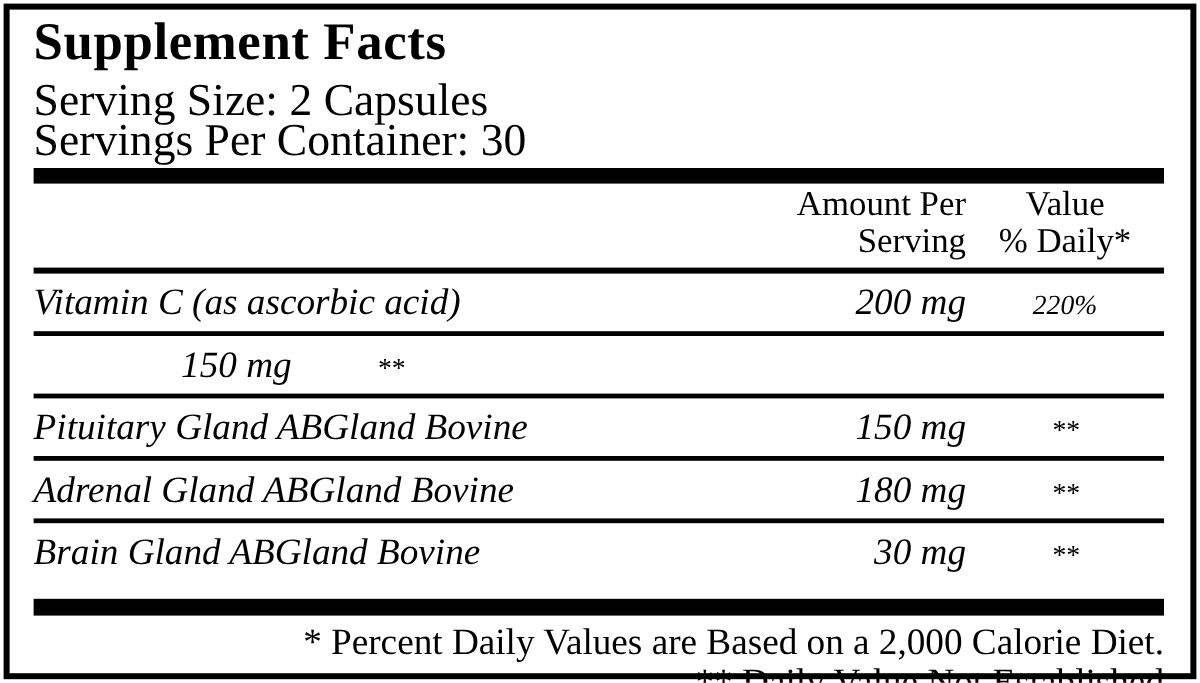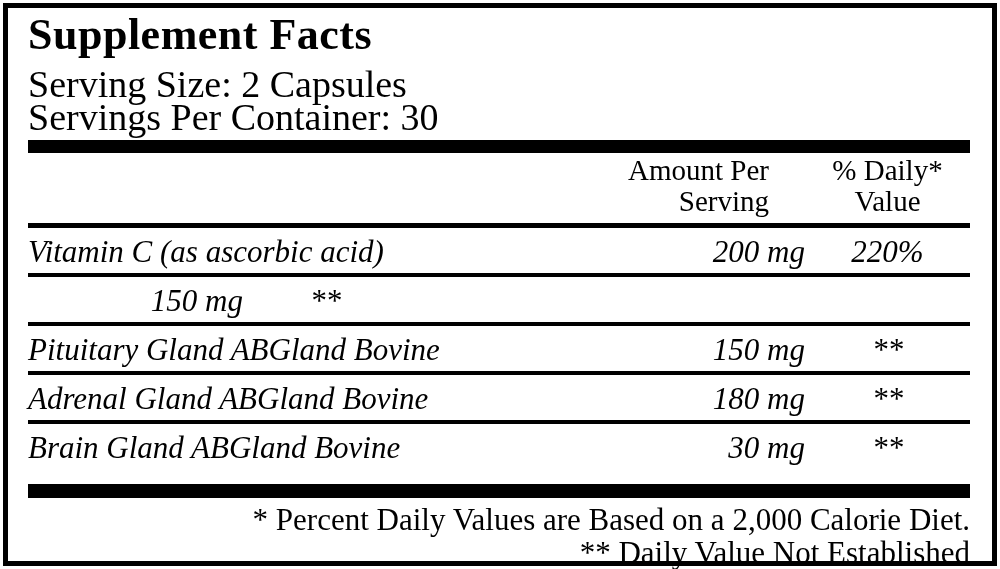--- a/index.html
+++ b/index.html
@@ -64,36 +64,35 @@
   .col-dv {
     width: 165px;
     text-align: center;
   }
   .header-row {
     margin-top: 2px;
     padding-bottom: 6px;
     border-bottom: 5px solid #000000;
     font-size: 29px;
     line-height: 31px;
-    gap: 36px;
   }
   .row {
     padding: 7px 0 5px 0;
     border-bottom: 4px solid #000000;
     font-size: 31px;
     line-height: 33px;
     align-items: baseline;
     font-style: italic;
   }
   .row.last {
     border-bottom: none;
     padding-bottom: 20px;
   }
   .row .col-dv {
-    font-size: 31px;
+    font-size: 23px;
   }
   .footnotes {
     margin-top: 5px;
   }
   .footnote {
     font-size: 31px;
     line-height: 33px;
     text-align: right;
   }
 </style>
@@ -112,22 +111,22 @@
 
     <div class="thick-bar"></div>
 
     <div class="cols header-row">
       <div class="col-name"></div>
       <div class="col-amount">
         <div>Amount Per</div>
         <div>Serving</div>
       </div>
       <div class="col-dv">
+        <div>Value</div>
         <div>% Daily*</div>
-        <div>Value</div>
       </div>
     </div>
 
     <div class="cols row">
       <div class="col-name">Vitamin C (as ascorbic acid)</div>
       <div class="col-amount">200 mg</div>
       <div class="col-dv">220%</div>
     </div>
 
     <div class="cols row">

